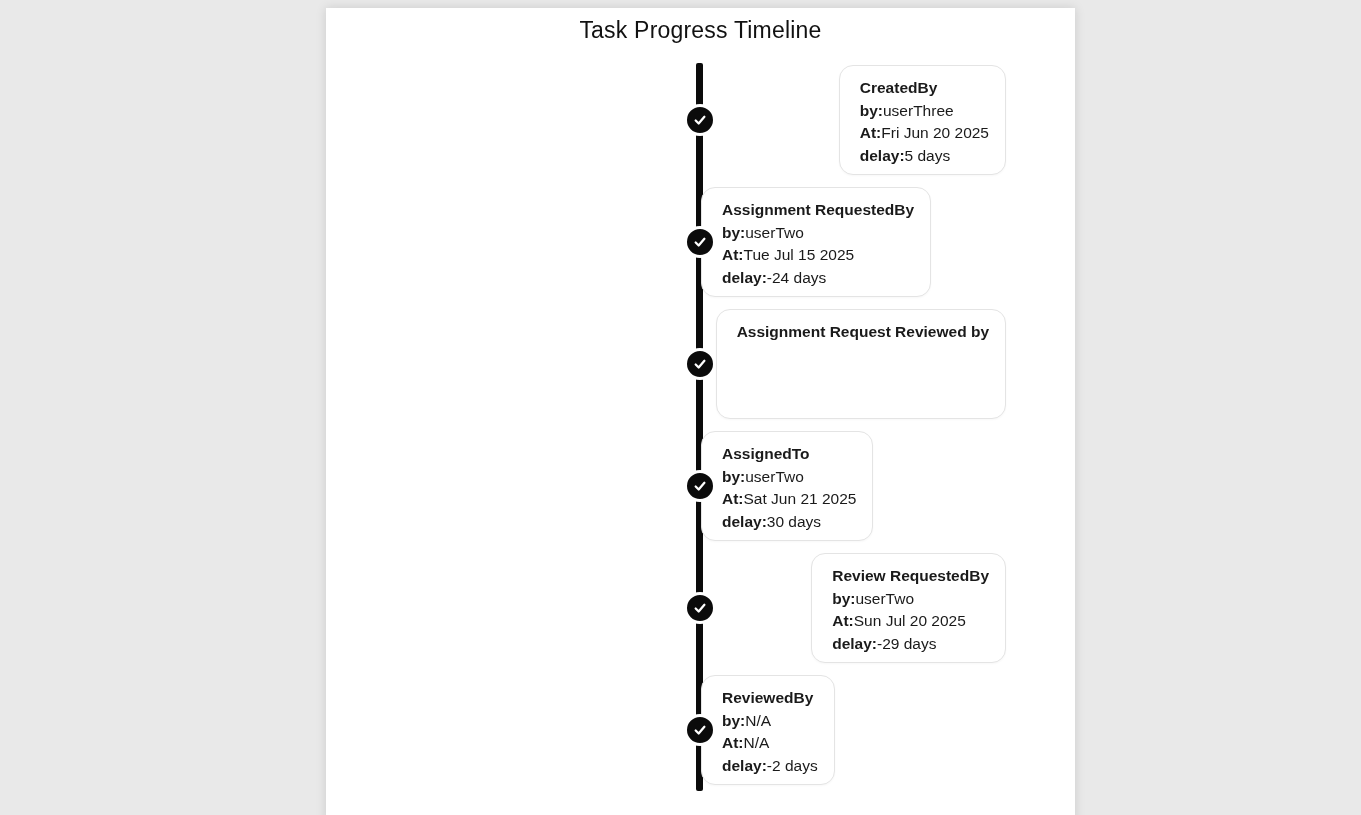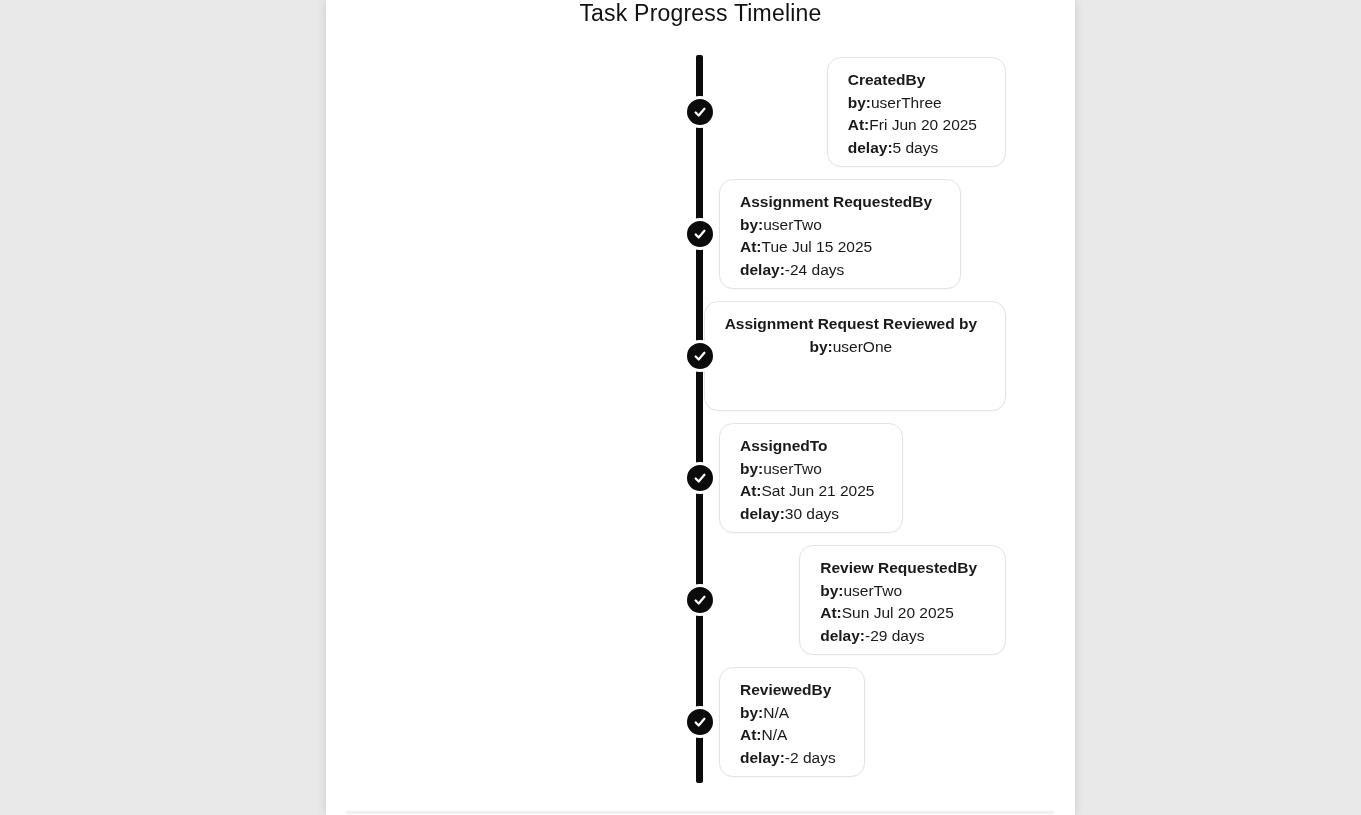--- a/index.html
+++ b/index.html
@@ -16,51 +16,52 @@
   }
   .panel {
     position: relative;
     margin-left: 326px;
     width: 749px;
     height: 815px;
     background: var(--panel-background, #ffffff);
     box-shadow: 0 0 10px rgba(0,0,0,0.13);
   }
   .page-title {
-    margin: 0;
+    margin: 8px;
+    padding-top: 9px;
     text-align: center;
     font-size: 23px;
     font-weight: 400;
     color: #111;
     letter-spacing: 0.2px;
   }
   .timeline-line {
     position: absolute;
     left: 370px;
     top: 55px;
     width: 7px;
     height: 728px;
     background: var(--line-color, #0b0b0b);
     border-radius: 2px;
   }
   .card {
     position: absolute;
     box-sizing: border-box;
     height: 110px;
-    padding: 11px 28px 0 20px;
+    padding: 11px 16px 0 20px;
     background: #ffffff;
     border: 1px solid var(--card-border, #e4e4e4);
     border-radius: 14px;
     box-shadow: 0 1px 2px rgba(0,0,0,0.03);
     white-space: nowrap;
     font-size: 15.5px;
     line-height: 22.6px;
   }
   .card.left  { right: 69px; }
-  .card.right { left: 393px; }
+  .card.right { left: 375px; }
   .card-title { font-weight: 700; }
   .lbl { font-weight: 700; }
   .val { font-weight: 400; }
   .node {
     position: absolute;
     left: 357.5px;
     box-sizing: content-box;
     width: 26px;
     height: 26px;
     background: var(--node-color, #0b0b0b);
@@ -121,23 +122,20 @@
     </div>
   </div>
   <div class="node" style="top: 218px;">
     <svg width="16" height="16" viewBox="0 0 24 24">
       <path d="M5.5 12.8 L10 17.2 L18.6 7.2" fill="none" stroke="#ffffff" stroke-width="3.4" stroke-linecap="round" stroke-linejoin="round"></path>
     </svg>
   </div>
 
   <div class="card left" style="top: 301px; text-align: center;">
     <div class="card-title">Assignment Request Reviewed by</div>
-    <div class="card-line">
-      <span class="lbl">by:</span><span class="val">userOne</span>
-    </div>
   </div>
   <div class="node" style="top: 340px;">
     <svg width="16" height="16" viewBox="0 0 24 24">
       <path d="M5.5 12.8 L10 17.2 L18.6 7.2" fill="none" stroke="#ffffff" stroke-width="3.4" stroke-linecap="round" stroke-linejoin="round"></path>
     </svg>
   </div>
 
   <div class="card right" style="top: 423px;">
     <div class="card-title">AssignedTo</div>
     <div class="card-line">

